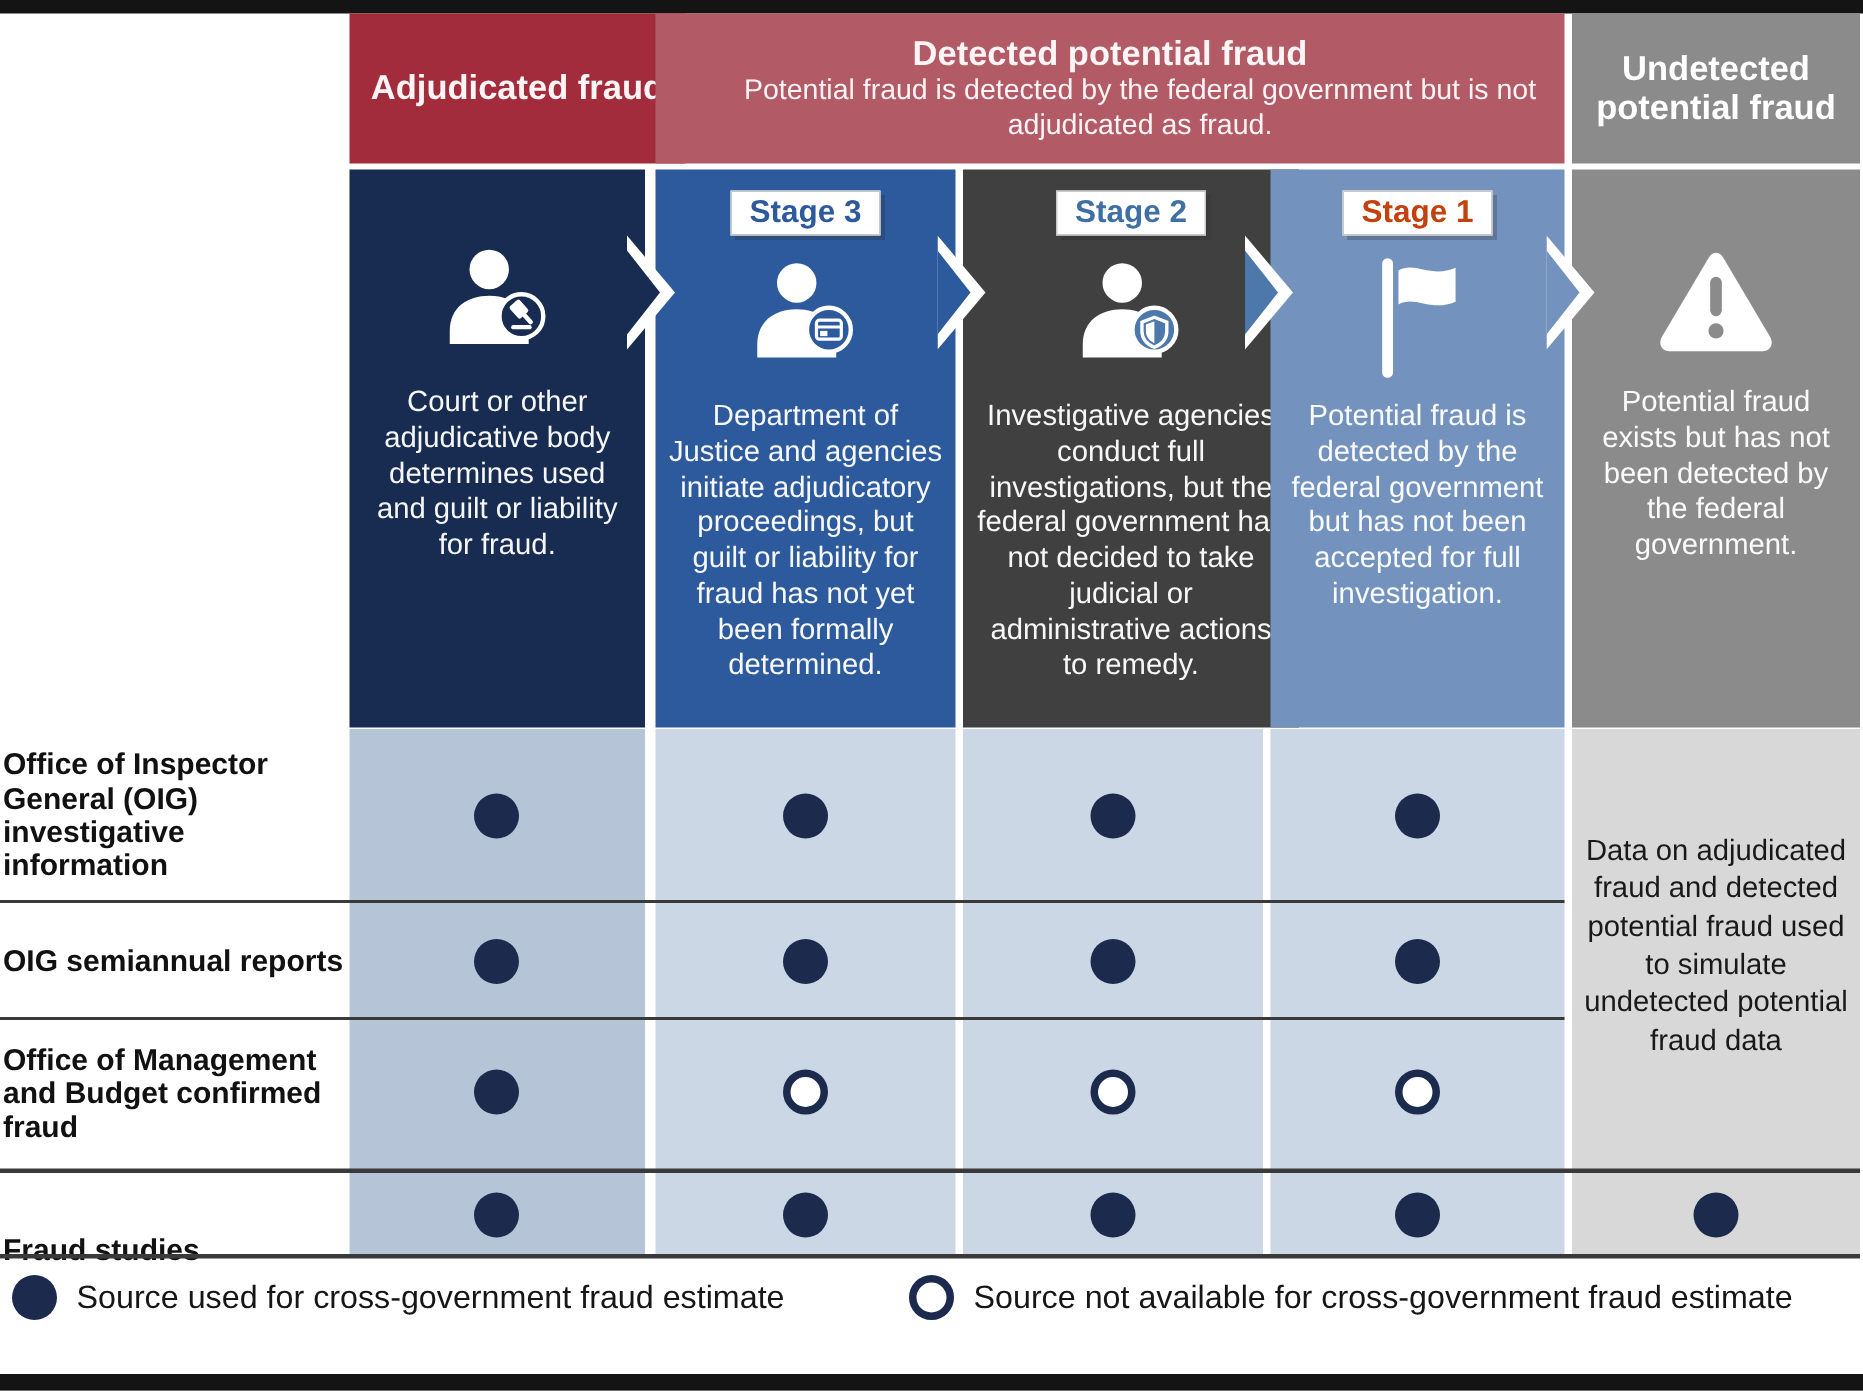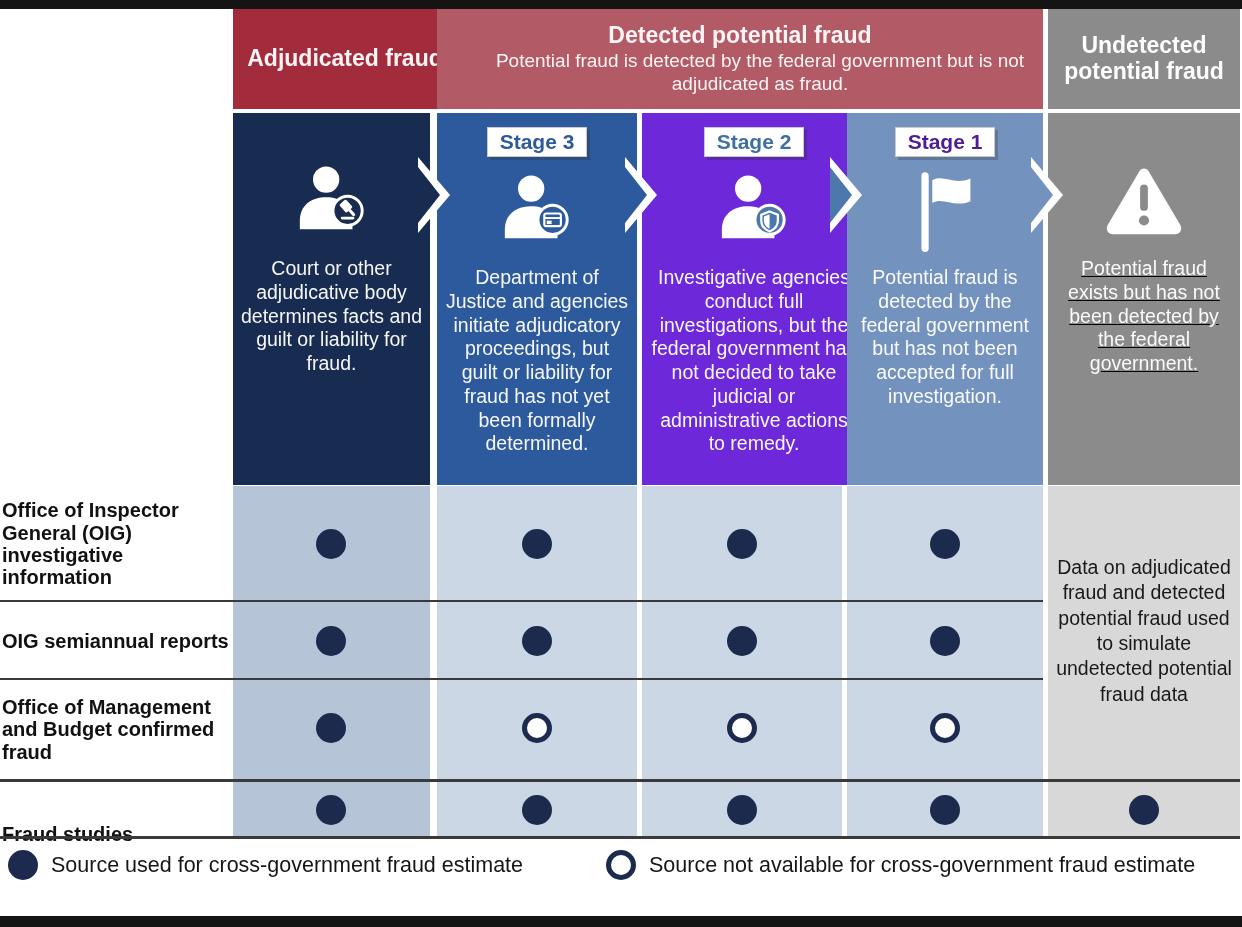--- a/index.html
+++ b/index.html
@@ -20,29 +20,29 @@
   .hdr .t { font-size:23px; font-weight:bold; line-height:1.12; }
   .hdr .s { font-size:19px; line-height:1.18; margin-top:2px;margin-left:40px; }
   #hdr-adjudicated { left:233px; top:9px; width:224px; height:100px; background:#A32C3C; }
   #hdr-detected    { left:437px; top:9px; width:606px; height:100px; background:#B25A65; }
   #hdr-undetected  { left:1048px; top:9px; width:192px; height:100px; background:#8B8B8B; color:#fff; }
 
   
   .stage { top:113px; height:372px; display:flex; flex-direction:column; align-items:center; }
   #st-1 { left:233px;  width:197px; background:#172C50; }
   #st-2 { left:437px;  width:200px; background:#2D5A9C; }
-  #st-3 { left:642px;  width:224px; background:#6d28d9; }
+  #st-3 { left:642px;  width:224px; background:#404040; }
   #st-4 { left:847px;  width:196px; background:#7392BD; }
-  #st-5 { left:1048px; width:192px; background:#8B8B8B;text-decoration:underline; }
+  #st-5 { left:1048px; width:192px; background:#8B8B8B; }
 
   .stage-label { margin-top:14px; background:#fff; font-weight:bold; font-size:21px;
     padding:2px 12px; border:1px solid #c9c9c9; box-shadow:3px 3px 0 rgba(40,40,40,.25);text-align:center; }
   #st-2 .stage-label { color:#2D5A9C; }
   #st-3 .stage-label { color:#3F6FA3; }
-  #st-4 .stage-label { color:#4c1d95; }
+  #st-4 .stage-label { color:#c2410c; }
 
   .icon-wrap { margin-top:9px; height:92px; display:flex; align-items:center; justify-content:center; flex-shrink:0; }
   .nolabel .icon-wrap { margin-top:44px; }
   .stage-desc { margin-top:8px; padding:0 8px; font-size:19.5px; line-height:1.22;
     color:rgba(255,255,255,.96); text-align:center; }
 
   
   .chev { position:absolute; top:155px; width:40px; height:80px; z-index:5; }
 
   
@@ -108,21 +108,21 @@
         <circle cx="33" cy="15" r="13.5" fill="#fff"></circle>
         <path d="M6 66 L6 57 C6 41 18 33 33 33 C48 33 60 41 60 57 L60 66 Z" fill="#fff"></path>
         <circle cx="55" cy="47" r="15" fill="#172C50" stroke="#fff" stroke-width="3"></circle>
         <g fill="#fff">
           <rect x="-4.5" y="-8" width="9" height="11" rx="1.5" transform="translate(55,44) rotate(-42)"></rect>
           <rect x="-1.6" y="2" width="3.2" height="9" rx="1.6" transform="translate(55,44) rotate(-42)"></rect>
           <rect x="48" y="53" width="14" height="3" rx="1.5"></rect>
         </g>
       </svg>
     </div>
-    <div class="stage-desc">Court or other adjudicative body determines facts and guilt or liability for fraud.</div>
+    <div class="stage-desc">Court or other adjudicative body determines used and guilt or liability for fraud.</div>
   </div>
 
   <div class="abs stage" id="st-2">
     <div class="stage-label">Stage 3</div>
     <div class="icon-wrap">
       <svg viewBox="0 0 78 78" width="76" height="76">
         <circle cx="33" cy="15" r="13.5" fill="#fff"></circle>
         <path d="M6 66 L6 57 C6 41 18 33 33 33 C48 33 60 41 60 57 L60 66 Z" fill="#fff"></path>
         <circle cx="55" cy="47" r="15" fill="#2D5A9C" stroke="#fff" stroke-width="3"></circle>
         <rect x="46.5" y="40.5" width="17" height="13" rx="2" fill="none" stroke="#fff" stroke-width="2.2"></rect>

